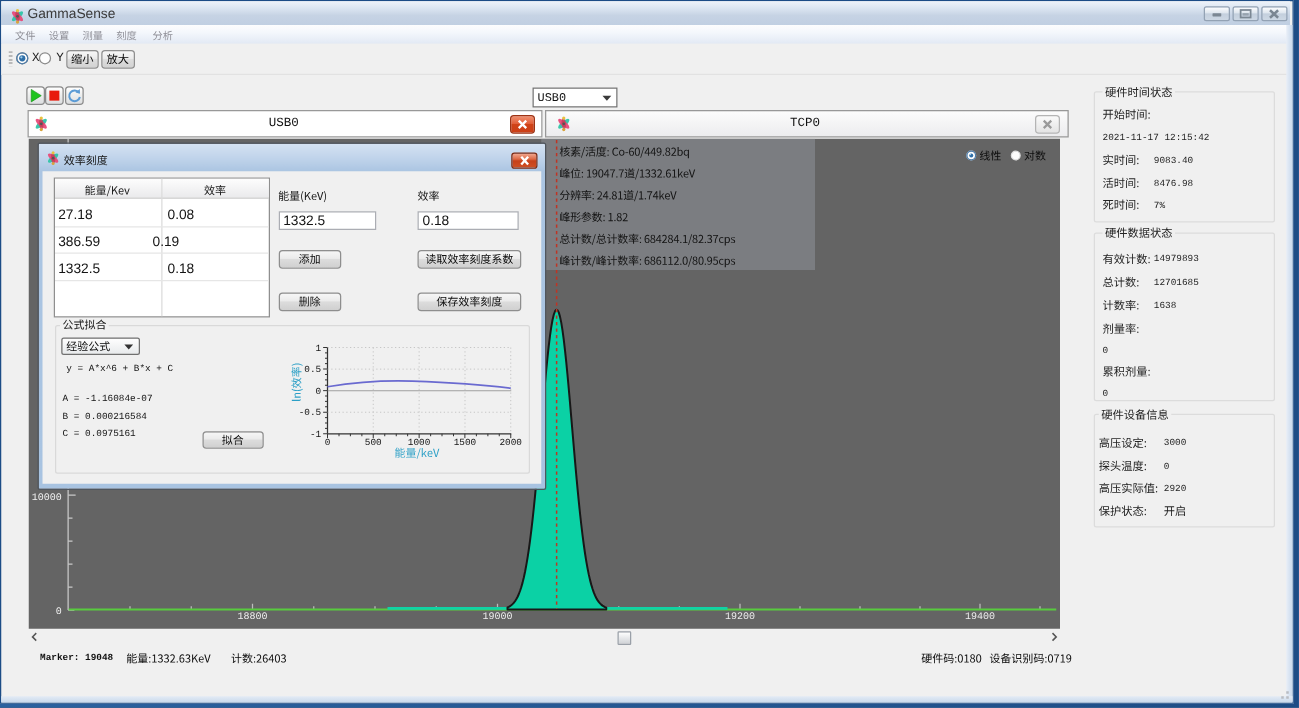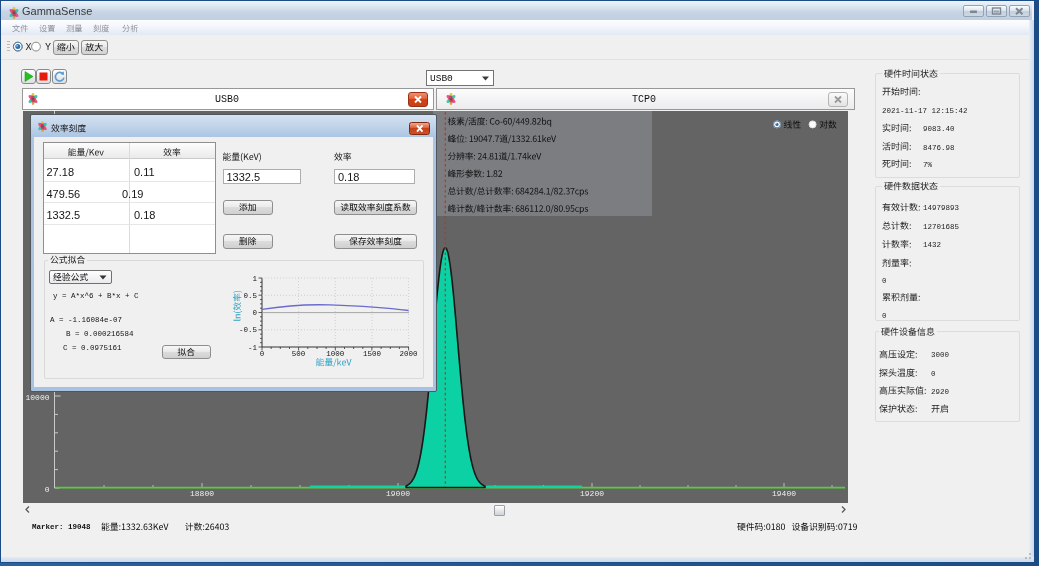--- a/index.html
+++ b/index.html
@@ -213,21 +213,21 @@
     <div class="abs" style="left:874.5px;top:73px;width:145.5px;height:104.5px;border:1px solid #dcdcdc;border-radius:2px;box-sizing:border-box"></div>
     <div class="abs" style="left:882px;top:69px;width:58px;height:8px;background:#f0f0f0"></div>
     <div class="abs" style="left:882px;top:107px;font:7.5px 'Liberation Mono',monospace;color:#242424">2021-11-17 12:15:42</div>
     <div class="abs" style="left:923px;top:125px;font:7.5px 'Liberation Mono',monospace;color:#242424">9083.40</div>
     <div class="abs" style="left:923px;top:144px;font:7.5px 'Liberation Mono',monospace;color:#242424">8476.98</div>
     <div class="abs" style="left:923px;top:161px;font:7.5px 'Liberation Mono',monospace;color:#242424">7%</div>
     <div class="abs" style="left:874.5px;top:185.5px;width:145.5px;height:135.5px;border:1px solid #dcdcdc;border-radius:2px;box-sizing:border-box"></div>
     <div class="abs" style="left:882px;top:181.5px;width:58px;height:8px;background:#f0f0f0"></div>
     <div class="abs" style="left:923px;top:204px;font:7.5px 'Liberation Mono',monospace;color:#242424">14979893</div>
     <div class="abs" style="left:923px;top:223px;font:7.5px 'Liberation Mono',monospace;color:#242424">12701685</div>
-    <div class="abs" style="left:923px;top:241px;font:7.5px 'Liberation Mono',monospace;color:#242424">1432</div>
+    <div class="abs" style="left:923px;top:241px;font:7.5px 'Liberation Mono',monospace;color:#242424">1638</div>
     <div class="abs" style="left:882px;top:277px;font:7.5px 'Liberation Mono',monospace;color:#242424">0</div>
     <div class="abs" style="left:882px;top:311.5px;font:7.5px 'Liberation Mono',monospace;color:#242424">0</div>
     <div class="abs" style="left:874.5px;top:331px;width:145.5px;height:91px;border:1px solid #dcdcdc;border-radius:2px;box-sizing:border-box"></div>
     <div class="abs" style="left:879px;top:327px;width:58px;height:8px;background:#f0f0f0"></div>
     <div class="abs" style="left:931px;top:351px;font:7.5px 'Liberation Mono',monospace;color:#242424">3000</div>
     <div class="abs" style="left:931px;top:370px;font:7.5px 'Liberation Mono',monospace;color:#242424">0</div>
     <div class="abs" style="left:931px;top:388px;font:7.5px 'Liberation Mono',monospace;color:#242424">2920</div>
 <svg class="abs" style="left:23px;top:111px" width="825" height="392" viewBox="0 0 825 392">
       <rect x="410" y="0" width="219" height="105" fill="#7b7d81"></rect>
       <line x1="31.5" y1="0" x2="31.5" y2="377" stroke="#c9c9c9" stroke-width="1"></line>
@@ -278,43 +278,43 @@
     <svg class="abs" style="left:408.5px;top:121.5px" width="21.5" height="13" viewBox="0 0 21.5 13">
       <path d="M8 3.4 L13.5 9.6 M13.5 3.4 L8 9.6" stroke="#fff" stroke-width="1.9"></path>
     </svg>
     <div class="abs" style="left:42.5px;top:142px;width:173px;height:111.5px;background:#fff;border:1px solid #8f8f8f;box-sizing:border-box"></div>
     <div class="abs" style="left:43.5px;top:143px;width:171px;height:16px;background:linear-gradient(#fdfdfd,#eaeaec);border-bottom:1px solid #cacaca;box-sizing:border-box"></div>
     <div class="abs" style="left:129px;top:143px;width:1px;height:109.5px;background:#dcdcdc"></div>
     <div class="abs" style="left:43.5px;top:180.5px;width:171px;height:1px;background:#e6e6e6"></div>
     <div class="abs" style="left:43.5px;top:202px;width:171px;height:1px;background:#e6e6e6"></div>
     <div class="abs" style="left:43.5px;top:223.5px;width:171px;height:1px;background:#e6e6e6"></div>
     <div class="abs" style="left:46.5px;top:166.2px;font:11px 'Liberation Sans',sans-serif;color:#141414">27.18</div>
-    <div class="abs" style="left:134px;top:166.2px;font:11px 'Liberation Sans',sans-serif;color:#141414">0.11</div>
-    <div class="abs" style="left:46.5px;top:187.7px;font:11px 'Liberation Sans',sans-serif;color:#141414">479.56</div>
+    <div class="abs" style="left:134px;top:166.2px;font:11px 'Liberation Sans',sans-serif;color:#141414">0.08</div>
+    <div class="abs" style="left:46.5px;top:187.7px;font:11px 'Liberation Sans',sans-serif;color:#141414">386.59</div>
     <div class="abs" style="left:122px;top:187.7px;font:11px 'Liberation Sans',sans-serif;color:#141414">0.19</div>
     <div class="abs" style="left:46.5px;top:209.2px;font:11px 'Liberation Sans',sans-serif;color:#141414">1332.5</div>
     <div class="abs" style="left:134px;top:209.2px;font:11px 'Liberation Sans',sans-serif;color:#141414">0.18</div>
     <div class="abs" style="left:222.5px;top:168.5px;width:78.5px;height:15px;background:#fff;border:1px solid #abadb3;box-sizing:border-box"></div>
     <div class="abs" style="left:226.5px;top:170.5px;font:11px 'Liberation Sans',sans-serif;color:#141414">1332.5</div>
     <div class="abs" style="left:334px;top:168.5px;width:80.5px;height:15px;background:#fff;border:1px solid #abadb3;box-sizing:border-box"></div>
     <div class="abs" style="left:338px;top:170.5px;font:11px 'Liberation Sans',sans-serif;color:#141414">0.18</div>
     <div class="abs" style="left:222.5px;top:199.5px;width:50.5px;height:15px;border:1px solid #8e8e8e;border-radius:3px;background:linear-gradient(#f6f6f6,#ebebeb 45%,#dcdcdc 50%,#d0d0d0);box-sizing:border-box"></div>
     <div class="abs" style="left:334px;top:199.5px;width:83px;height:15px;border:1px solid #8e8e8e;border-radius:3px;background:linear-gradient(#f6f6f6,#ebebeb 45%,#dcdcdc 50%,#d0d0d0);box-sizing:border-box"></div>
     <div class="abs" style="left:222.5px;top:233.5px;width:50.5px;height:15px;border:1px solid #8e8e8e;border-radius:3px;background:linear-gradient(#f6f6f6,#ebebeb 45%,#dcdcdc 50%,#d0d0d0);box-sizing:border-box"></div>
     <div class="abs" style="left:334px;top:233.5px;width:83px;height:15px;border:1px solid #8e8e8e;border-radius:3px;background:linear-gradient(#f6f6f6,#ebebeb 45%,#dcdcdc 50%,#d0d0d0);box-sizing:border-box"></div>
     <div class="abs" style="left:43.5px;top:259.5px;width:380.5px;height:119px;border:1px solid #d9d9d9;border-radius:2px;box-sizing:border-box"></div>
     <div class="abs" style="left:48px;top:255.5px;width:39px;height:8px;background:#f0f0f0"></div>
     <div class="abs" style="left:49px;top:269.5px;width:62.5px;height:14px;border:1px solid #707070;border-radius:2px;background:linear-gradient(#fefefe,#e8eaec);box-sizing:border-box"></div>
     <svg class="abs" style="left:95px;top:269.5px" width="16" height="14" viewBox="0 0 16 14">
       <path d="M4.5 5.5 L11.5 5.5 L8 9.5 Z" fill="#333"></path>
     </svg>
     <div class="abs" style="left:53px;top:292px;font:7.5px 'Liberation Mono',monospace;color:#141414">y = A*x^6 + B*x + C</div>
     <div class="abs" style="left:50px;top:315.5px;font:7.5px 'Liberation Mono',monospace;color:#141414">A =  -1.16084e-07</div>
-    <div class="abs" style="left:66px;top:329.7px;font:7.5px 'Liberation Mono',monospace;color:#141414">B =  0.000216584</div>
-    <div class="abs" style="left:63px;top:343.8px;font:7.5px 'Liberation Mono',monospace;color:#141414">C =  0.0975161</div>
+    <div class="abs" style="left:50px;top:329.7px;font:7.5px 'Liberation Mono',monospace;color:#141414">B =  0.000216584</div>
+    <div class="abs" style="left:50px;top:343.8px;font:7.5px 'Liberation Mono',monospace;color:#141414">C =  0.0975161</div>
     <div class="abs" style="left:161.5px;top:345px;width:49.5px;height:13.5px;border:1px solid #8e8e8e;border-radius:3px;background:linear-gradient(#f6f6f6,#ebebeb 45%,#dcdcdc 50%,#d0d0d0);box-sizing:border-box"></div>
 <svg class="abs" style="left:0;top:0;pointer-events:none" width="1039" height="566" viewBox="0 0 1039 566">
       <line x1="262" y1="278" x2="262" y2="347" stroke="#333" stroke-width="1"></line>
       <line x1="262" y1="347" x2="409" y2="347" stroke="#333" stroke-width="1"></line>
       <line x1="298.6" y1="278" x2="298.6" y2="347" stroke="#c6c6c6" stroke-width="0.8" stroke-dasharray="1 2"></line>
       <line x1="335.3" y1="278" x2="335.3" y2="347" stroke="#c6c6c6" stroke-width="0.8" stroke-dasharray="1 2"></line>
       <line x1="372" y1="278" x2="372" y2="347" stroke="#c6c6c6" stroke-width="0.8" stroke-dasharray="1 2"></line>
       <line x1="408.6" y1="278" x2="408.6" y2="347" stroke="#c6c6c6" stroke-width="0.8" stroke-dasharray="1 2"></line>
       <line x1="262" y1="278" x2="409" y2="278" stroke="#c6c6c6" stroke-width="0.8" stroke-dasharray="1 2"></line>
       <line x1="262" y1="295.3" x2="409" y2="295.3" stroke="#c6c6c6" stroke-width="0.8" stroke-dasharray="1 2"></line>

